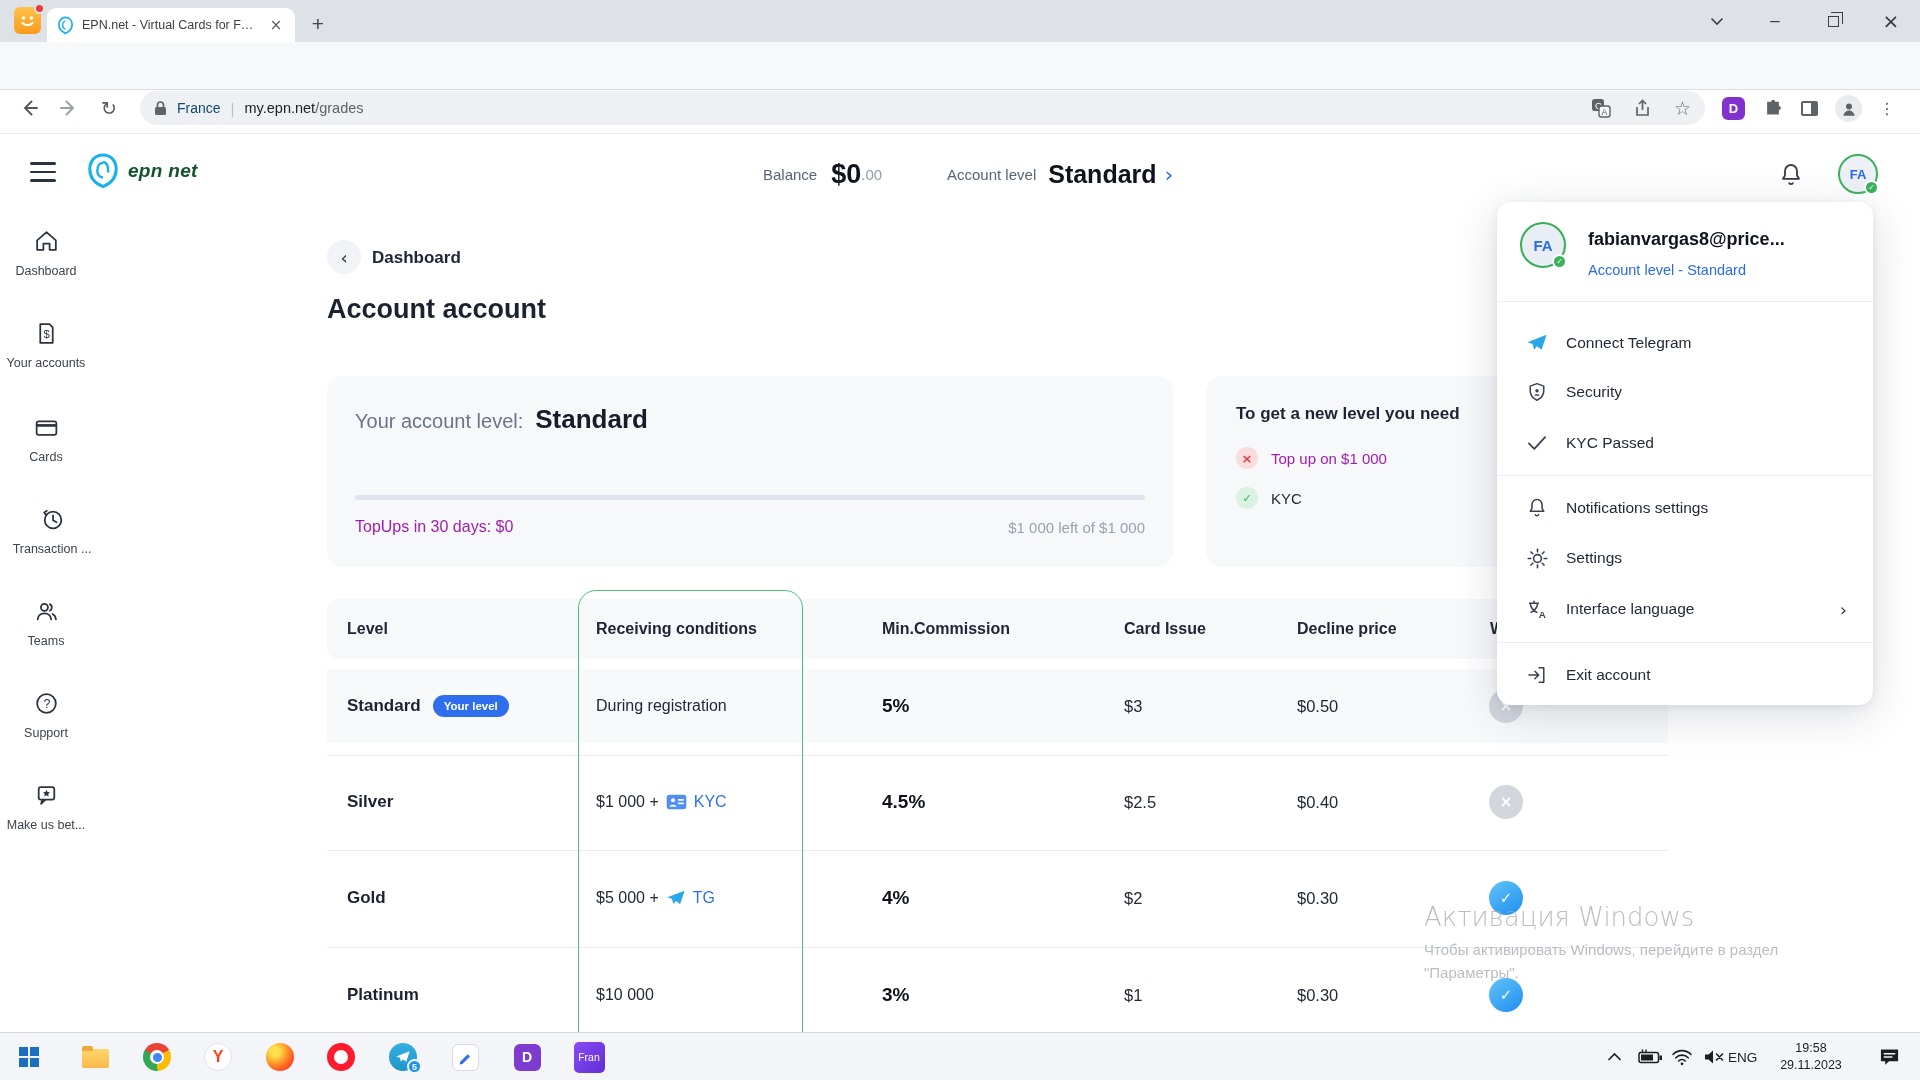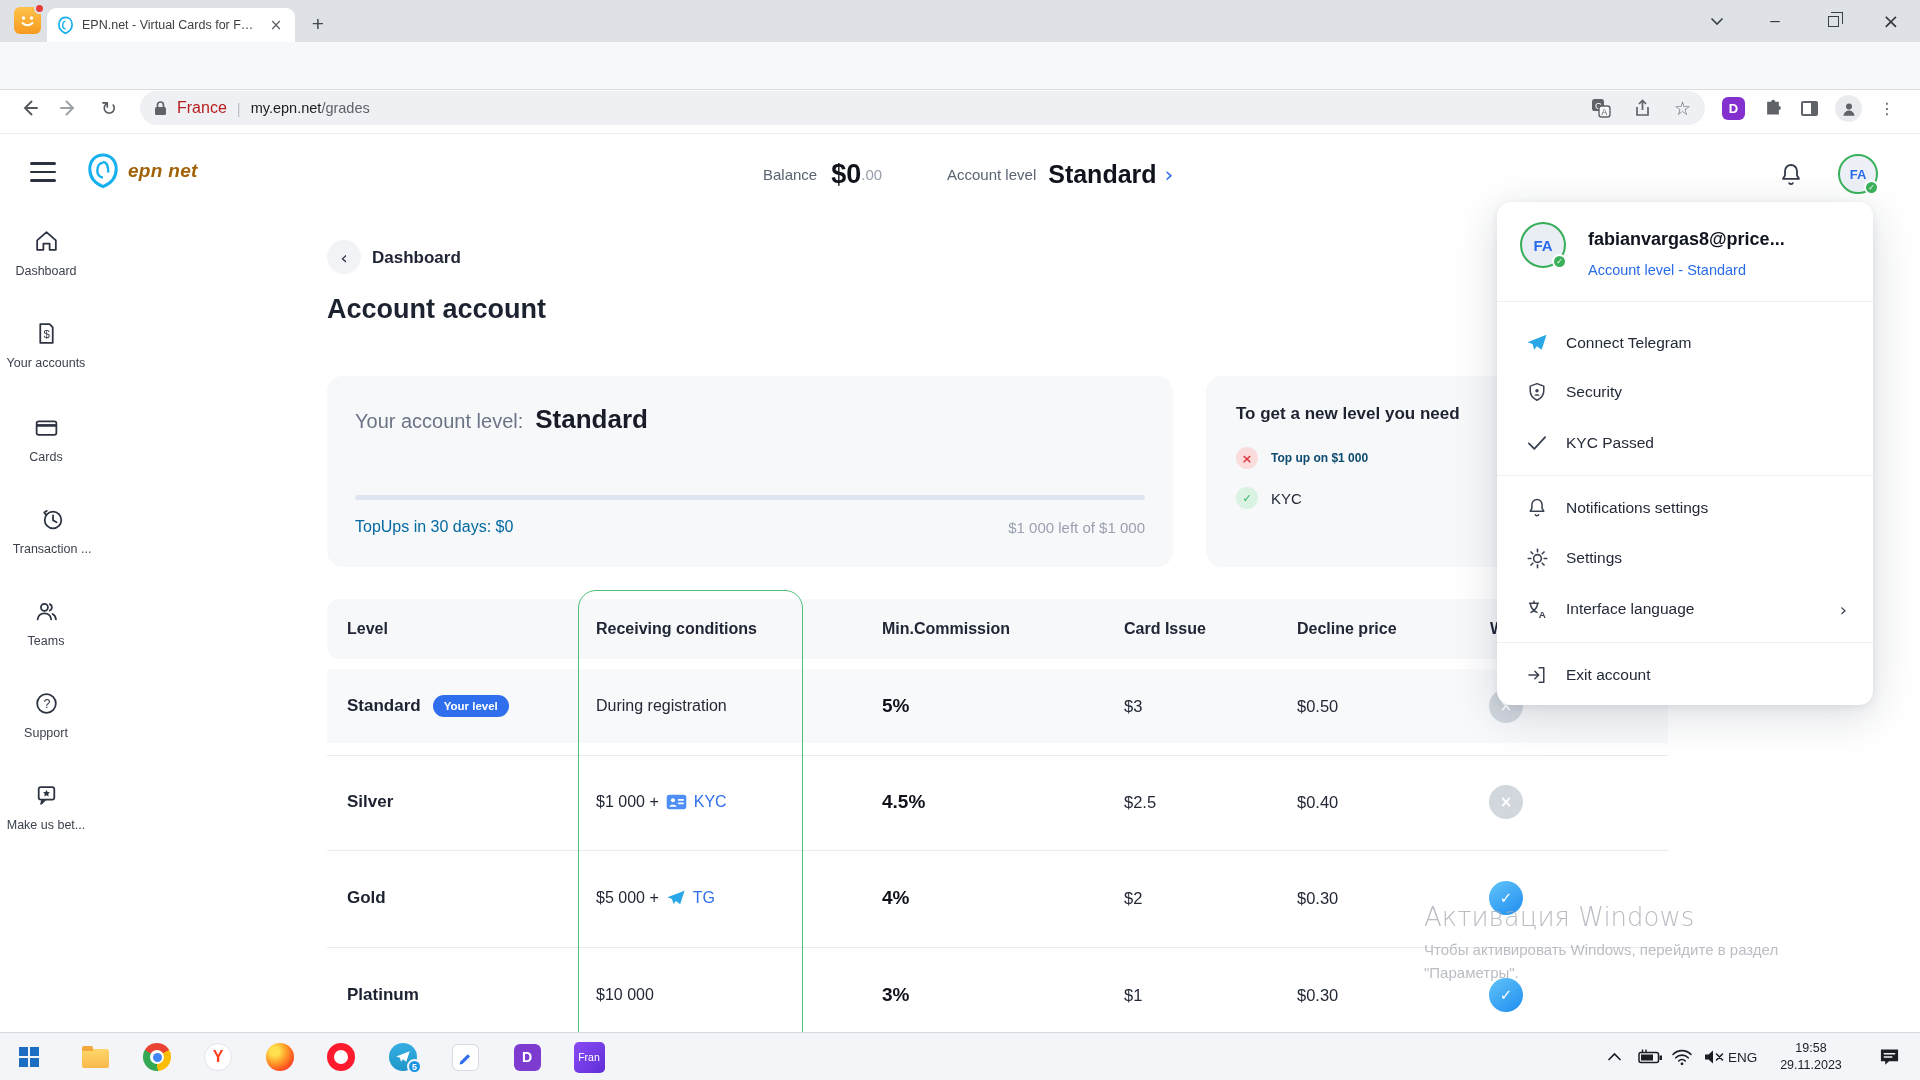--- a/index.html
+++ b/index.html
@@ -30,41 +30,41 @@
   .restore { width:11px; height:11px; border:1.4px solid #3a4045; position:relative; background:#dee1e6; }
   .restore::before { content:""; position:absolute; left:2px; top:-4.5px; width:11px; height:11px;
     border:1.4px solid #3a4045; border-bottom:none; border-left:none; }
 
   .toolbar { position:absolute; left:0; top:42px; width:1920px; height:48px; background:#f7f8f9;
     border-bottom:1px solid #dadce0; }
   .navbtn { position:absolute; top:53px; width:26px; height:26px; display:flex; align-items:center;
     justify-content:center; }
   .omnibox { position:absolute; left:140px; top:49px; width:1565px; height:34px; border-radius:17px;
     background:#eef0f3; display:flex; align-items:center; padding:0 14px; }
-  .url-country { font-size:16px; color:#b91c1c; margin-left:10px; }
+  .url-country { font-size:14px; color:#0c4a6e; margin-left:10px; }
   .url-sep { color:#b9bec4; margin:0 10px; font-size:15px; }
   .url-host { font-size:14.5px; color:#202124; }
   .url-path { font-size:14.5px; color:#5f6368; }
   .omni-icons { margin-left:auto; display:flex; align-items:center; gap:22px; }
   .ext-row { position:absolute; top:53px; display:flex; align-items:center; gap:17px; }
   .ext-d { width:23px; height:23px; border-radius:6px; background:#8430ce; color:#fff; font-weight:bold;
     font-size:13px; display:flex; align-items:center; justify-content:center; }
   .sidebar-glyph { width:17px; height:15px; border:2px solid #5f6368; border-radius:2px; position:relative; }
   .sidebar-glyph::after { content:""; position:absolute; right:0; top:0; width:5px; height:11px; background:#5f6368; }
   .avatar-chip { width:27px; height:27px; border-radius:50%; background:#e9ebee; display:flex;
     align-items:center; justify-content:center; }
   .dots { font-size:16px; color:#5f6368; }
 
   
   .hairline { position:absolute; left:0; top:133px; width:1920px; height:1px; background:#ecedf0; }
   .burger { position:absolute; left:30px; top:162px; width:26px; height:20px; display:flex;
     flex-direction:column; justify-content:space-between; }
   .burger span { display:block; height:2.6px; background:#2c3340; border-radius:2px; }
   .logo-text { position:absolute; left:128px; top:160px; font-size:19px; font-weight:bold;
-    font-style:italic; color:#a16207; letter-spacing:.3px; }
+    font-style:italic; color:#14532d; letter-spacing:.3px; }
   .bal-label { font-size:15px; color:#5a6372; }
   .bal-val { font-size:27px; font-weight:bold; color:#10131c; margin-left:14px; }
   .bal-cents { font-size:15px; color:#959dac; }
   .lvl-label { font-size:15px; color:#5a6372; }
   .lvl-val { font-size:25px; font-weight:bold; color:#10131c; margin-left:12px; }
   .lvl-chev { color:#2f6fed; font-size:22px; margin-left:8px; font-family:"DejaVu Sans",sans-serif; }
   .hdr-avatar { position:absolute; left:1838px; top:154px; width:40px; height:40px; border-radius:50%;
     background:#edf1f7; border:2px solid #3cb15c; display:flex; align-items:center; justify-content:center;
     font-size:13px; font-weight:bold; color:#2a6bea; }
   .check-badge { position:absolute; right:-3px; bottom:-3px; width:15px; height:15px; border-radius:50%;
@@ -82,32 +82,32 @@
     font-size:18px; font-family:"DejaVu Sans",sans-serif; }
   .crumb { position:absolute; left:372px; top:248px; font-size:17px; font-weight:bold; color:#202636; }
   .page-title { position:absolute; left:327px; top:294px; font-size:27px; font-weight:bold; color:#1c2230; }
 
   .level-card { position:absolute; left:327px; top:376px; width:846px; height:191px; background:#f7f8fa;
     border-radius:16px; }
   .lc-row1 { position:absolute; left:28px; top:28px; display:flex; align-items:baseline; gap:12px; }
   .lc-label { font-size:20px; color:#6b7486; }
   .lc-value { font-size:26px; font-weight:bold; color:#171c28; }
   .lc-track { position:absolute; left:28px; top:119px; width:790px; height:5px; border-radius:3px; background:#dee5ee; }
-  .lc-topups { position:absolute; left:28px; top:142px; font-size:16px; color:#0369a1; }
+  .lc-topups { position:absolute; left:28px; top:142px; font-size:16px; color:#a21caf; }
   .lc-remaining { position:absolute; right:28px; top:143px; font-size:15px; color:#99a1b0; }
 
   .req-panel { position:absolute; left:1206px; top:376px; width:462px; height:191px; background:#f7f8fa;
     border-radius:16px; }
   .req-title { position:absolute; left:30px; top:28px; font-size:17px; font-weight:600; color:#1d2330; }
   .req-item { position:absolute; left:30px; display:flex; align-items:center; gap:13px; }
   .mini-circle { width:22px; height:22px; border-radius:50%; display:flex; align-items:center;
     justify-content:center; font-family:"DejaVu Sans",sans-serif; }
   .mc-fail { background:#fadcdc; color:#e03a3f; font-size:13px; font-weight:bold; }
   .mc-ok { background:#d9f2e2; color:#2fae5e; font-size:11px; }
-  .req-fail-text { font-size:12px; font-weight:700; color:#0c4a6e; }
+  .req-fail-text { font-size:15px; font-weight:400; color:#a21caf; }
   .req-ok-text { font-size:15px; color:#232936; }
 
   .tbl-head { position:absolute; left:327px; top:599px; width:1341px; height:60px; background:#f7f8fa;
     border-radius:12px; }
   .th { position:absolute; top:0; height:60px; display:flex; align-items:center; font-size:16px;
     font-weight:bold; color:#202636; }
   .green-box { position:absolute; left:578px; top:590px; width:225px; height:460px;
     border:1.5px solid #4fbe79; border-radius:18px; pointer-events:none; z-index:6; }
   .row { position:absolute; left:327px; width:1341px; height:74px; }
   .row-std { background:#f8f9fb; }

